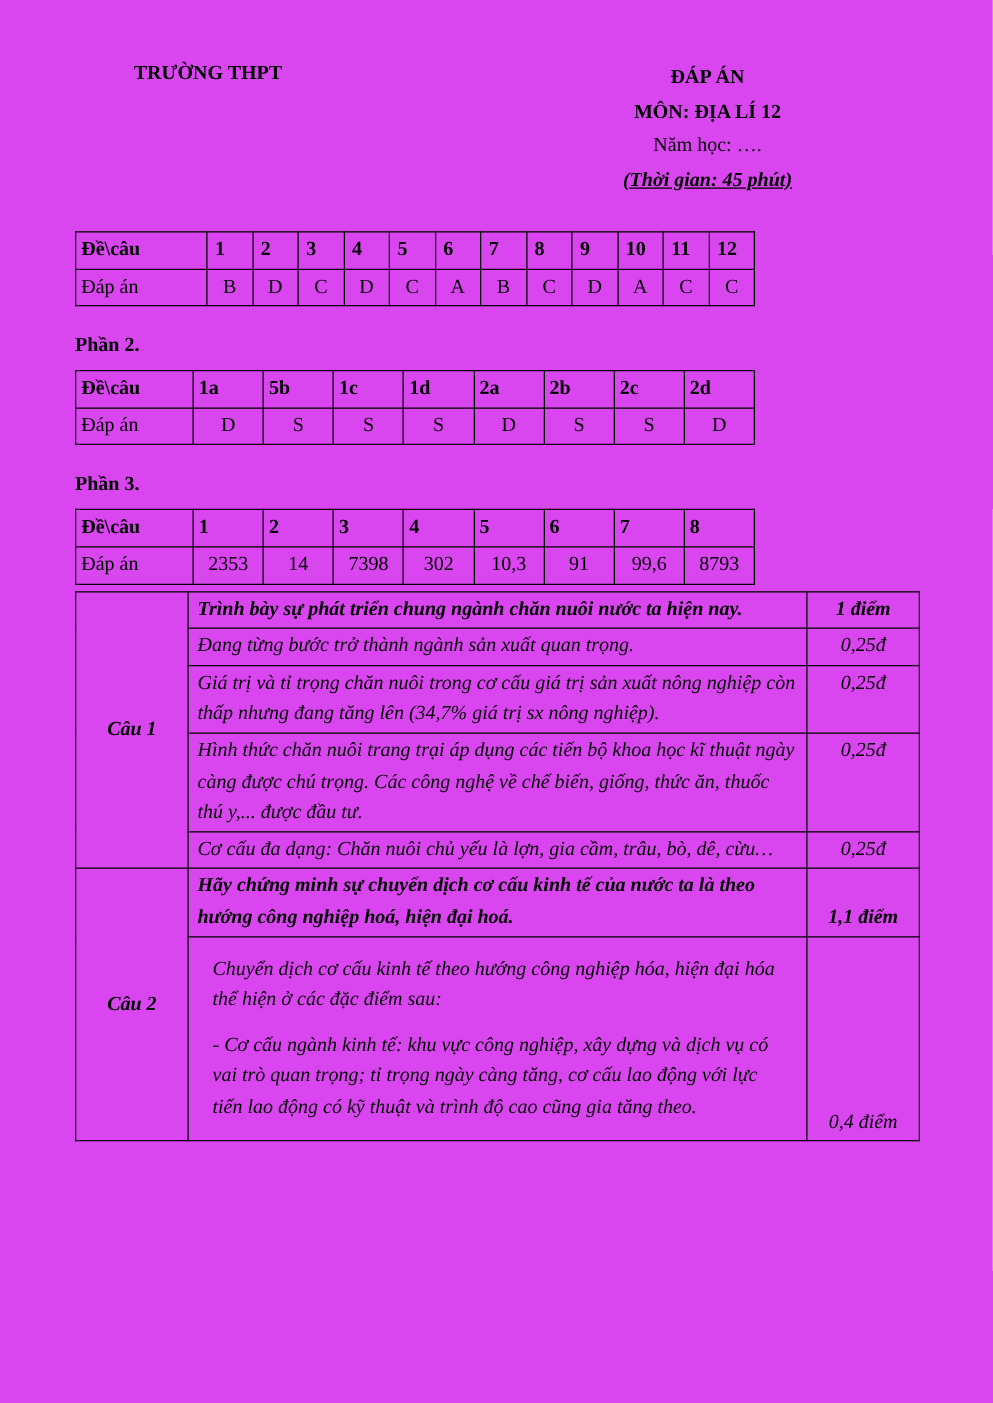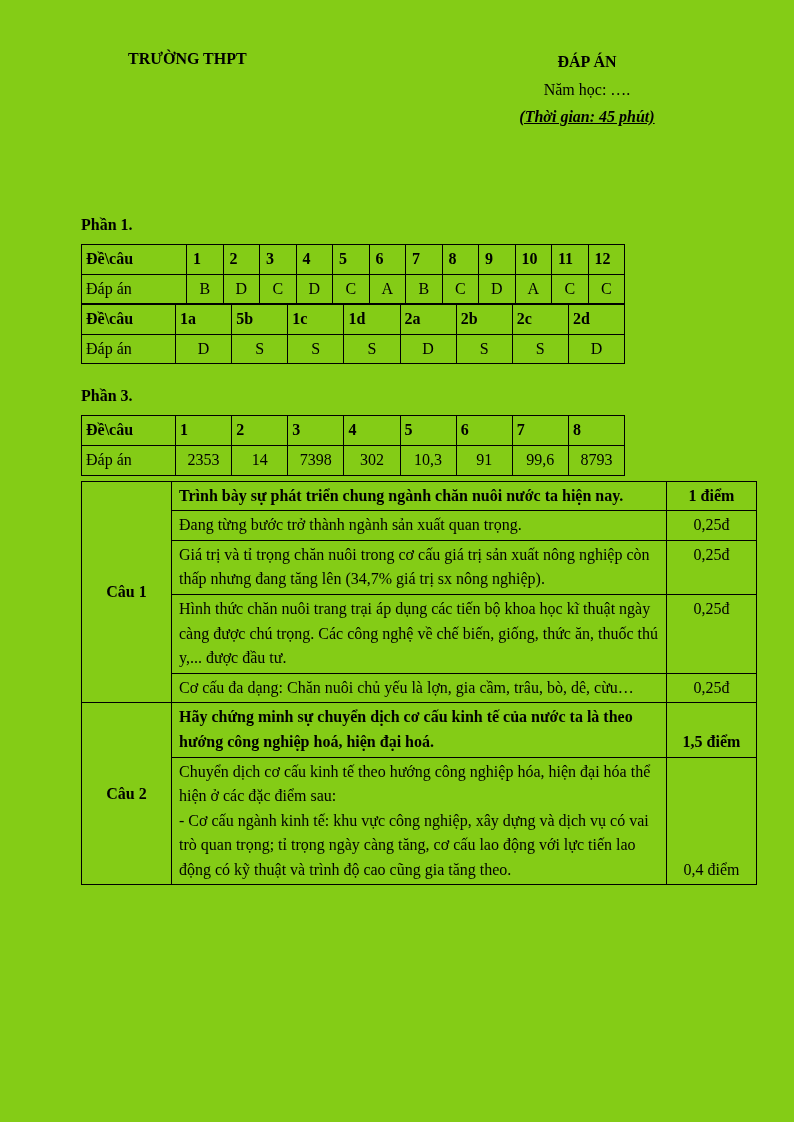--- a/index.html
+++ b/index.html
@@ -3,21 +3,21 @@
 <meta charset="utf-8">
 <style>
   * { box-sizing: border-box; }
   html, body { margin: 0; padding: 0; }
   body {
     width: 794px; height: 1122px;
     background: #ffffff; color: #000000;
     font-family: "Liberation Serif", serif;
     font-size: 16px;
   }
-  .page { position: relative; width: 794px; height: 1122px; overflow: hidden; background: #84cc16; padding-left: 21px; }
+  .page { position: relative; width: 794px; height: 1122px; overflow: hidden; background: #d946ef; }
 
   
   .header { position: relative; height: 137px; padding-top: 0; margin-top: 48px; }
   .school { position: absolute; left: 107px; top: 2px; font-weight: 700; }
   .hblock { position: absolute; left: 566px; top: 0; transform: translateX(-50%); text-align: center; line-height: 27.5px; white-space: nowrap; }
   .hblock .b  { font-weight: 700; }
   .hblock .bi { font-weight: 700; font-style: italic; text-decoration: underline; }
 
   
   .content { margin-left: 60px; width: 677px; }
@@ -28,45 +28,45 @@
   td { border: 1px solid #000; line-height: 24.6px; padding: 2px 4px; vertical-align: middle; overflow: hidden; }
 
   .t123 { width: 544px; }
   .rowhead { font-weight: 700; text-align: left; }
   .rowlabel { text-align: left; }
   .qnum-left { font-weight: 700; text-align: left; padding-left: 6px; }
   .qnum-center { font-weight: 700; }
   .ans { text-align: center; }
 
   .t4 { width: 675px; margin-top: 5px; }
-  .t4 td { padding: 2px 7px; }
+  .t4 td { padding: 2px 7px; font-style: italic; }
   .qcell { text-align: center; font-weight: 700; vertical-align: middle; }
   .ccell { text-align: left; vertical-align: top; }
-  .ccell p { margin: 0; }
+  .ccell p { margin: 12px; }
   .pts { text-align: center; vertical-align: top; }
   .pts.bottom { vertical-align: bottom; }
   .bold { font-weight: 700; }
 </style>
 </head>
 <body>
 
 <div class="page">
 
   <div class="header">
     <div class="school">TRƯỜNG THPT</div>
     <div class="hblock">
       <div class="b">ĐÁP ÁN</div>
+      <div class="b">MÔN: ĐỊA LÍ 12</div>
       <div>Năm học: ….</div>
       <div class="bi">(Thời gian: 45 phút)</div>
     </div>
   </div>
 
   <div class="content">
 
-    <div class="plabel first">Phần 1.</div>
     <table class="t123">
       <colgroup>
           <col style="width:105px">
           <col span="12">
         </colgroup>
       <tbody>
           <tr>
         <td class="rowhead">Đề\câu</td>
         <td class="qnum-left">1</td>
         <td class="qnum-left">2</td>
@@ -92,20 +92,21 @@
         <td class="ans">B</td>
         <td class="ans">C</td>
         <td class="ans">D</td>
         <td class="ans">A</td>
         <td class="ans">C</td>
         <td class="ans">C</td>
       </tr>
     </tbody>
       </table>
 
+    <div class="plabel">Phần 2.</div>
     <table class="t123">
       <colgroup>
           <col style="width:94px">
           <col span="8">
         </colgroup>
       <tbody>
           <tr>
         <td class="rowhead">Đề\câu</td>
         <td class="qnum-center">1a</td>
         <td class="qnum-center">5b</td>
@@ -186,21 +187,21 @@
         <td class="ccell">Hình thức chăn nuôi trang trại áp dụng các tiến bộ khoa học kĩ thuật ngày càng được chú trọng. Các công nghệ về chế biến, giống, thức ăn, thuốc thú y,... được đầu tư.</td>
         <td class="pts">0,25đ</td>
       </tr>
       <tr>
         <td class="ccell">Cơ cấu đa dạng: Chăn nuôi chủ yếu là lợn, gia cầm, trâu, bò, dê, cừu…</td>
         <td class="pts">0,25đ</td>
       </tr>
       <tr>
         <td class="qcell" rowspan="2">Câu 2</td>
         <td class="ccell bold">Hãy chứng minh sự chuyển dịch cơ cấu kinh tế của nước ta là theo hướng công nghiệp hoá, hiện đại hoá.</td>
-        <td class="pts bottom bold">1,5 điểm</td>
+        <td class="pts bottom bold">1,1 điểm</td>
       </tr>
       <tr>
         <td class="ccell">
           <p>Chuyển dịch cơ cấu kinh tế theo hướng công nghiệp hóa, hiện đại hóa thể hiện ở các đặc điểm sau:</p>
           <p>- Cơ cấu ngành kinh tế: khu vực công nghiệp, xây dựng và dịch vụ có vai trò quan trọng; tỉ trọng ngày càng tăng, cơ cấu lao động với lực tiến lao động có kỹ thuật và trình độ cao cũng gia tăng theo.</p>
         </td>
         <td class="pts bottom">0,4 điểm</td>
       </tr>
     </tbody>
       </table>

